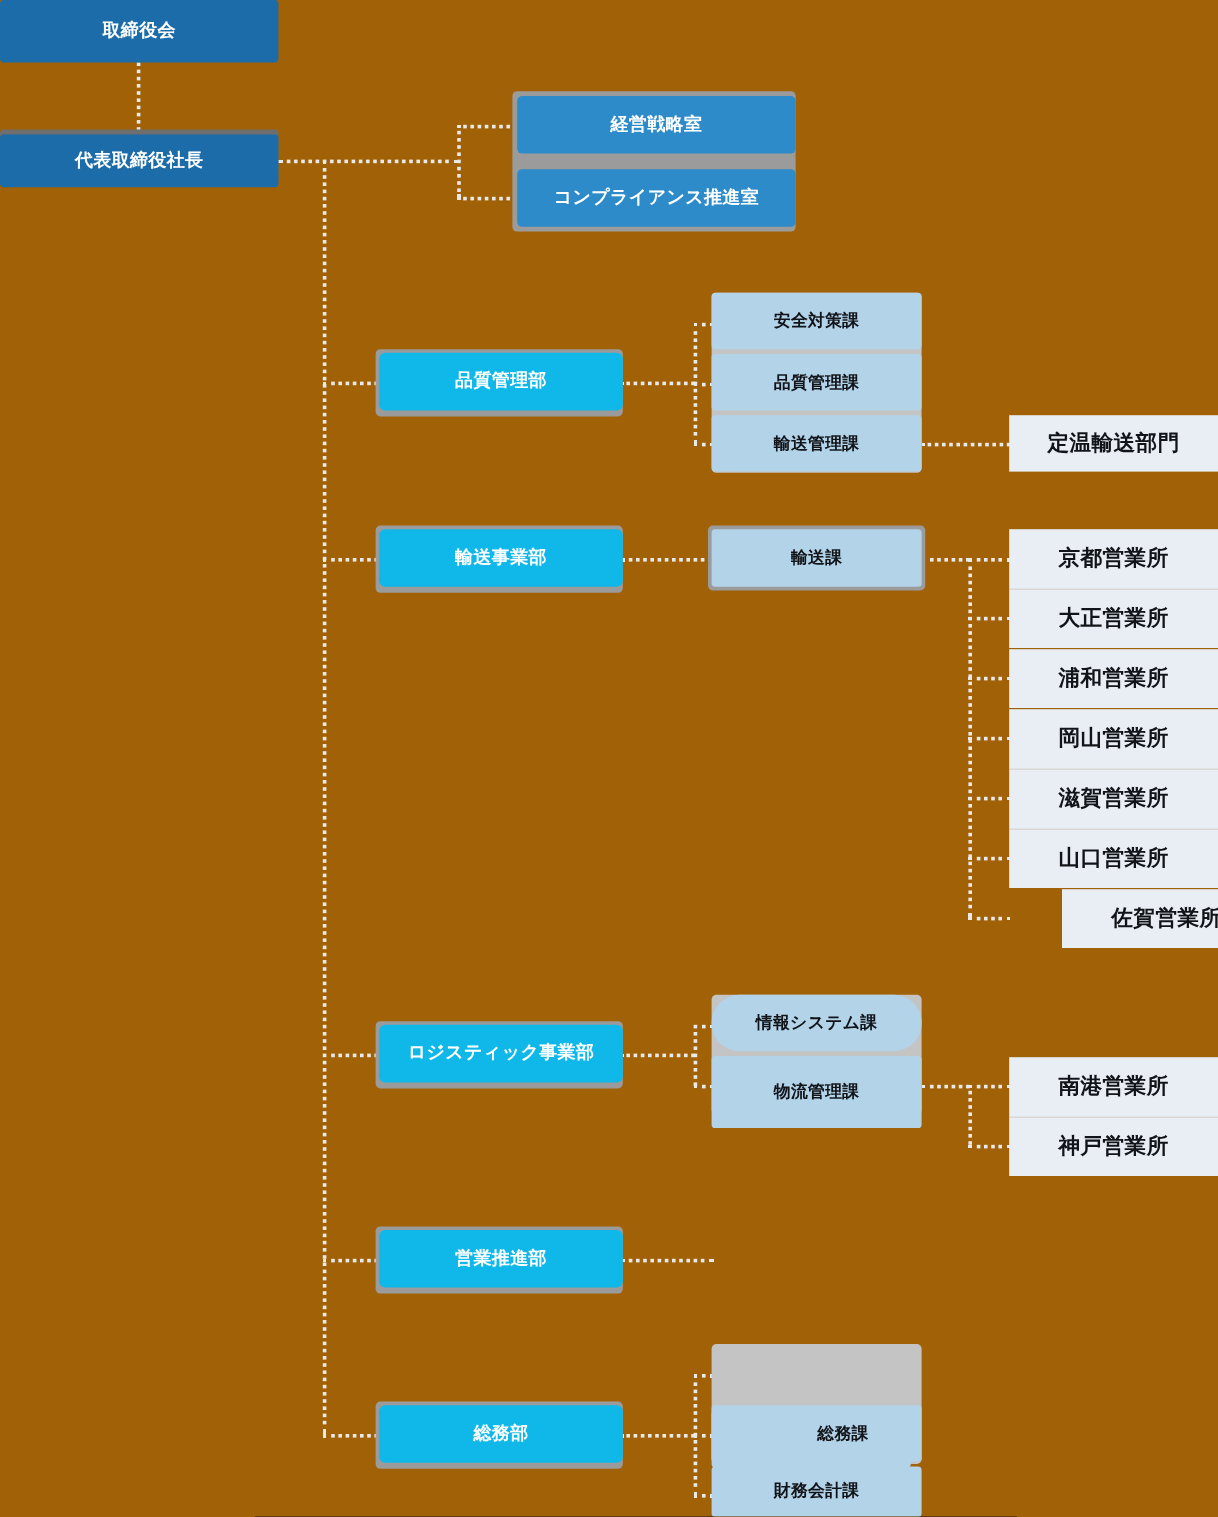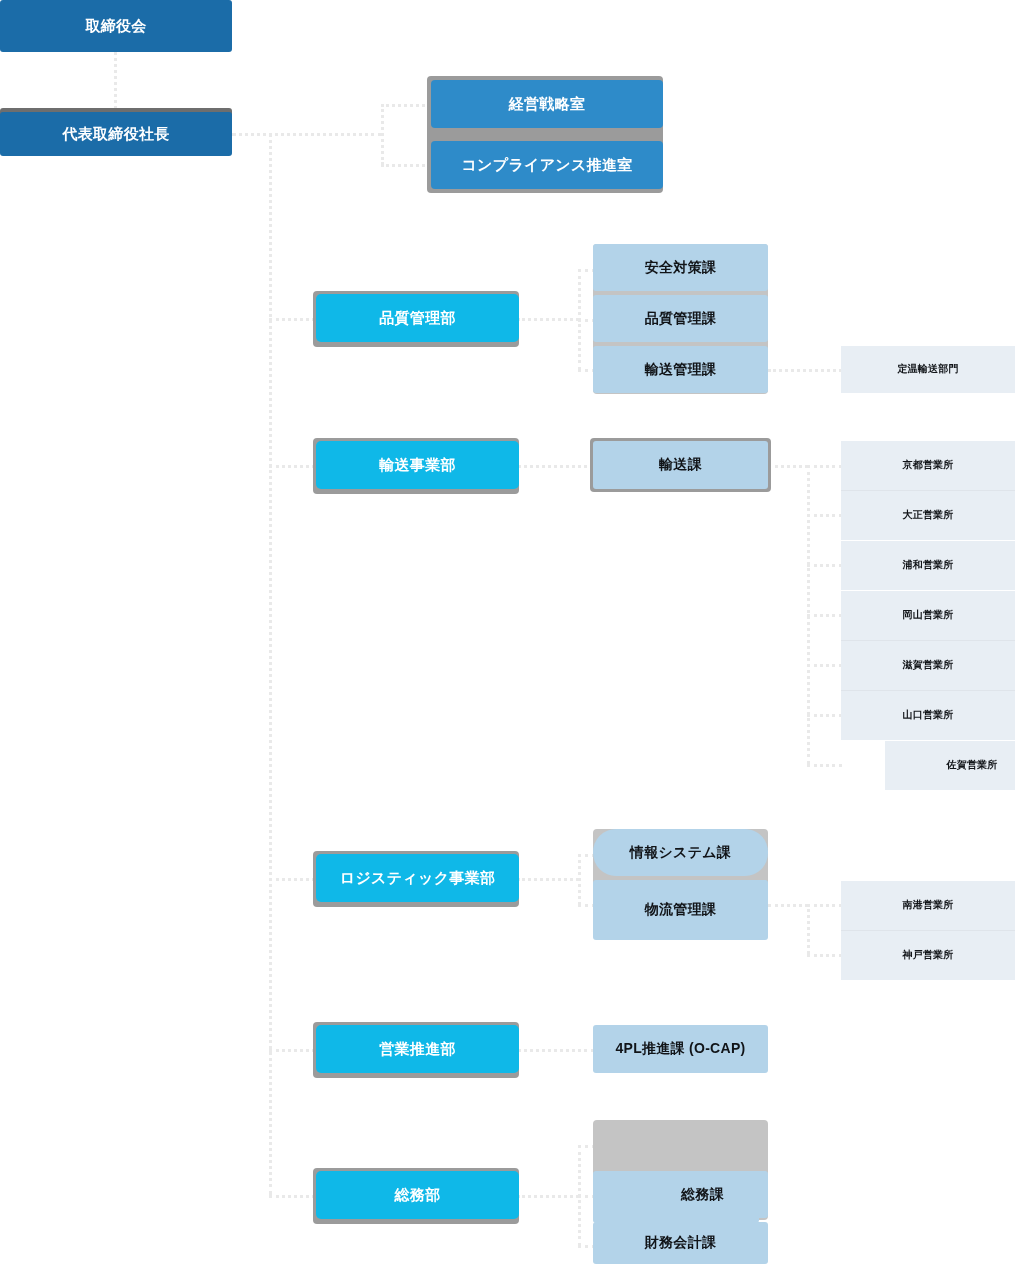--- a/index.html
+++ b/index.html
@@ -9,21 +9,21 @@
     background: #000000;
   }
   body {
     font-family: "Liberation Sans", "DejaVu Sans", sans-serif;
   }
 
   #chart {
     position: relative;
     width: 1015px;
     height: 1264px;
-    background: #ffffff;
+    background: #a16207;
     overflow: hidden;
   }
 
   
   .node {
     position: absolute;
     box-sizing: border-box;
     display: flex;
     align-items: center;
     justify-content: center;
@@ -70,21 +70,21 @@
     font-weight: bold;
     font-size: 14px;
     border-radius: 3px;
   }
 
   
   .lvl-branch {
     background: #e8eef4;
     color: #111418;
     font-weight: bold;
-    font-size: 10px;
+    font-size: 18px;
     text-align: right;
   }
 
   
   .group {
     position: absolute;
     box-sizing: border-box;
     background: #9b9b9b;
     border-radius: 4px;
   }
@@ -214,21 +214,20 @@
   <div class="node lvl-sect" style="left:593px; top:829px; width:175px; height:47px;border-radius:23px;">情報システム課</div>
   <div class="node lvl-sect" style="left:593px; top:880px; width:175px; height:60px;">物流管理課</div>
 
   <div class="node lvl-branch" style="left:841px; top:881px; width:174px; height:49px;">南港営業所</div>
   <div class="sep" style="left:841px; top:930px; width:174px; height:1px; background:#dfe4ea;"></div>
   <div class="node lvl-branch" style="left:841px; top:931px; width:174px; height:49px;">神戸営業所</div>
 
   <div class="group" style="left:313px; top:1022px; width:206px; height:56px;"></div>
   <div class="node lvl-dept" style="left:316px; top:1025px; width:203px; height:48px;">営業推進部</div>
 
-  <div class="node lvl-sect" style="left:593px; top:1025px; width:175px; height:48px;">4PL推進課 (O-CAP)</div>
 
   <div class="group" style="left:313px; top:1168px; width:206px; height:56px;"></div>
   <div class="node lvl-dept" style="left:316px; top:1171px; width:203px; height:48px;">総務部</div>
 
   <div class="group plain" style="left:593px; top:1120px; width:175px; height:100px; background:#c4c4c4;"></div>
   <div class="node lvl-sect" style="left:593px; top:1176px; width:166px; height:47px;">人事労務課</div>
   <div class="node lvl-sect" style="left:593px; top:1171px; width:175px; height:47px;padding-left:44px;">総務課</div>
   <div class="node lvl-sect" style="left:593px; top:1222px; width:175px; height:42px;">財務会計課</div>
 
 </div>

